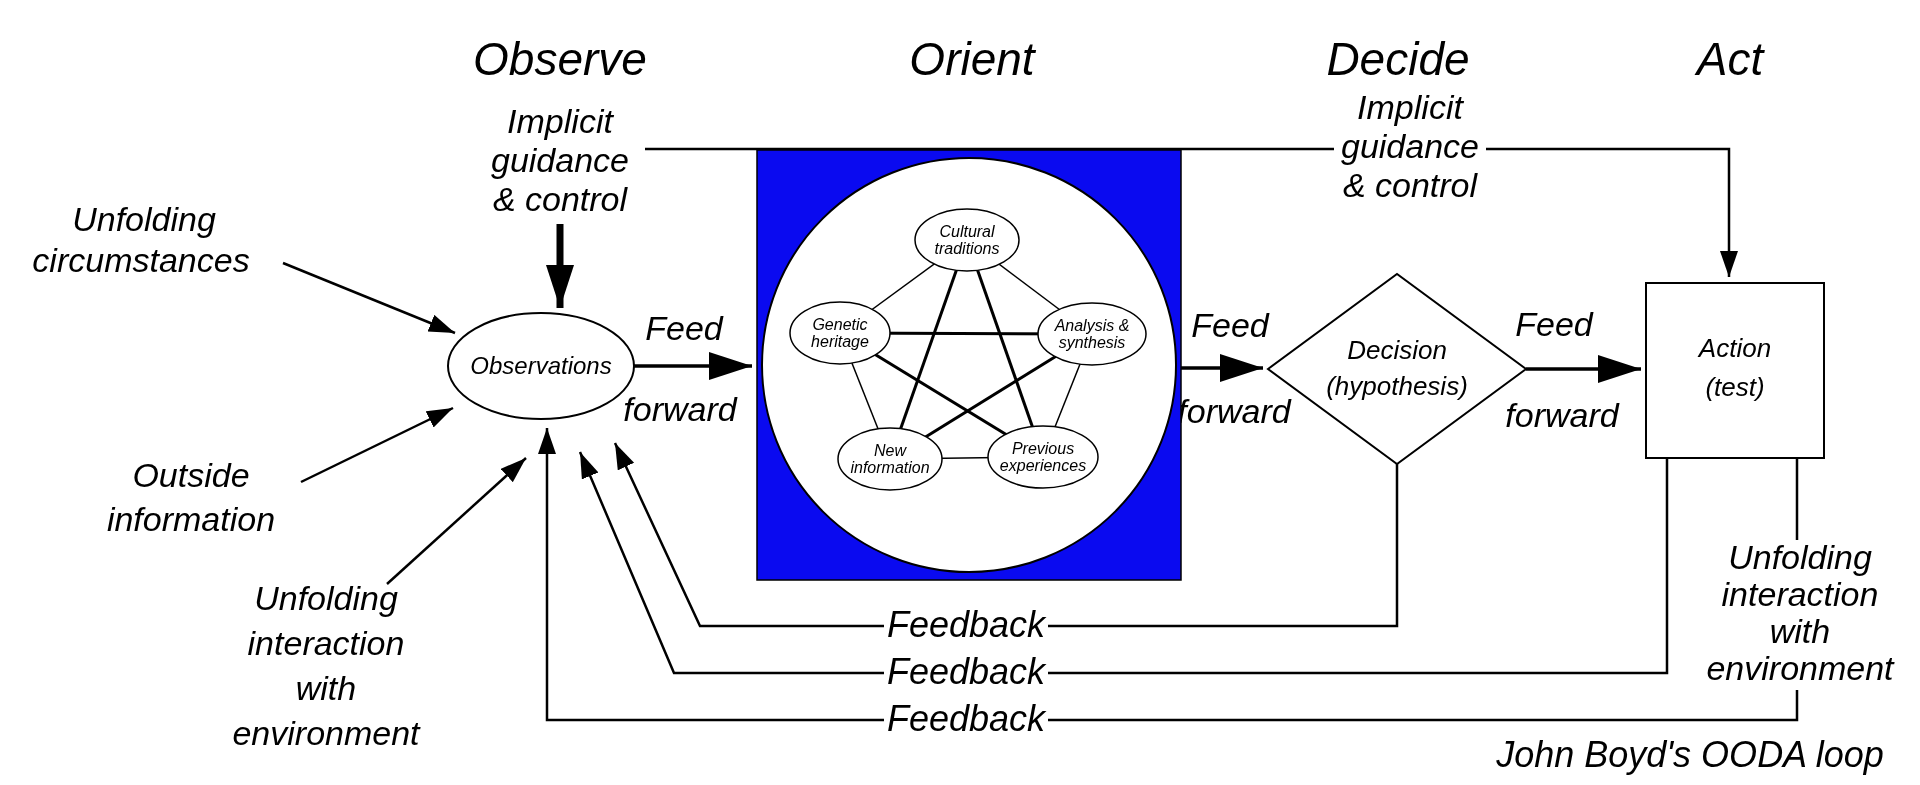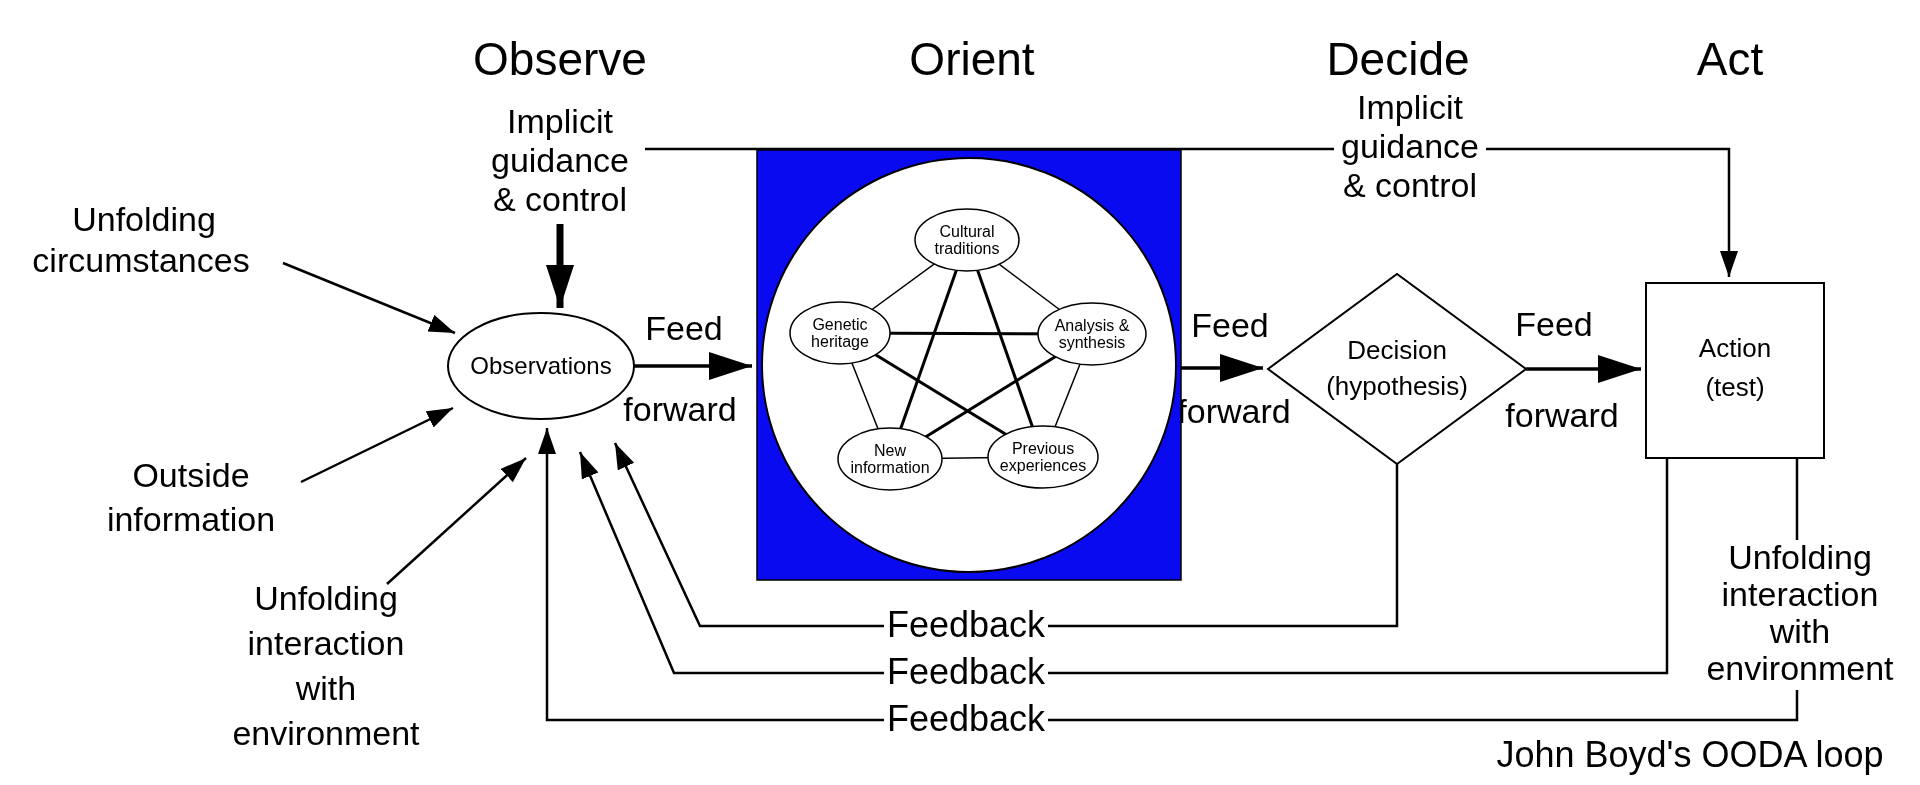--- a/index.html
+++ b/index.html
@@ -3,20 +3,21 @@
 <meta charset="utf-8">
 <style>
   html, body { margin: 0; padding: 0; background: #ffffff; }
   .stage {
     position: relative;
     width: 1920px;
     height: 785px;
     background: #ffffff;
     font-family: "Liberation Sans", sans-serif;
     overflow: hidden;
+    font-style: italic;
   }
   svg text {
     font-family: "Liberation Sans", sans-serif;
     fill: #000000;
   }
   .hdr      { font-size: 46px; }
   .lbl      { font-size: 34px; }
   .fb       { font-size: 36px; }
   .node-lg  { font-size: 24px; }
   .node-md  { font-size: 26px; }

